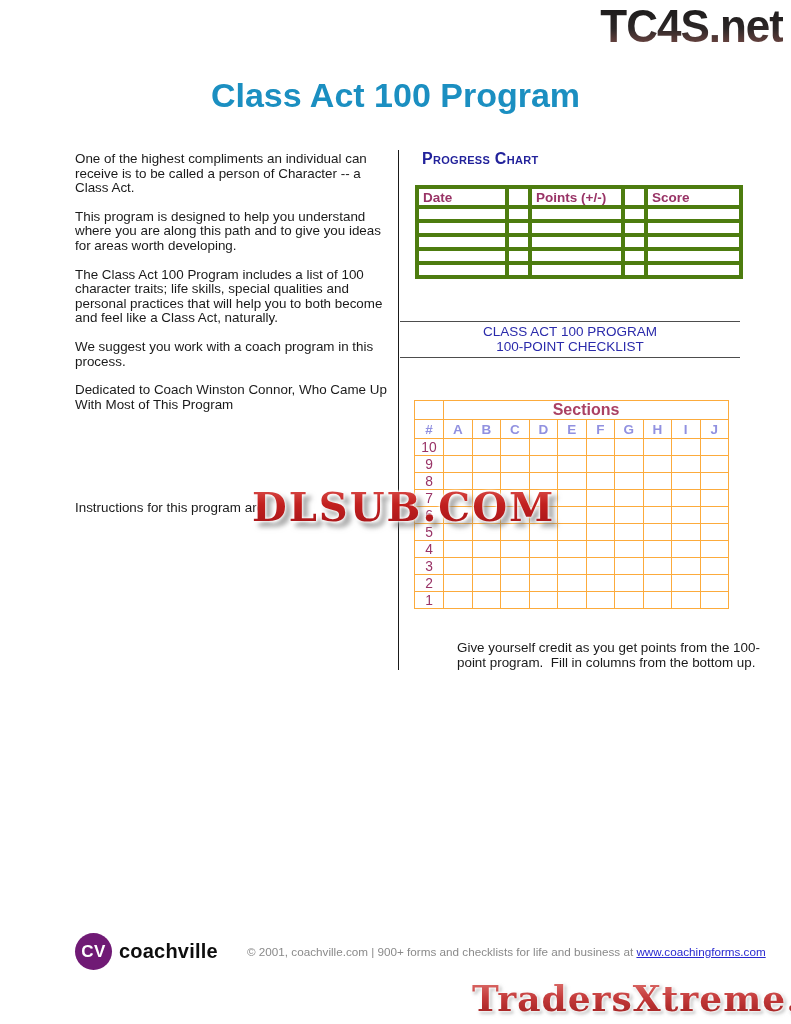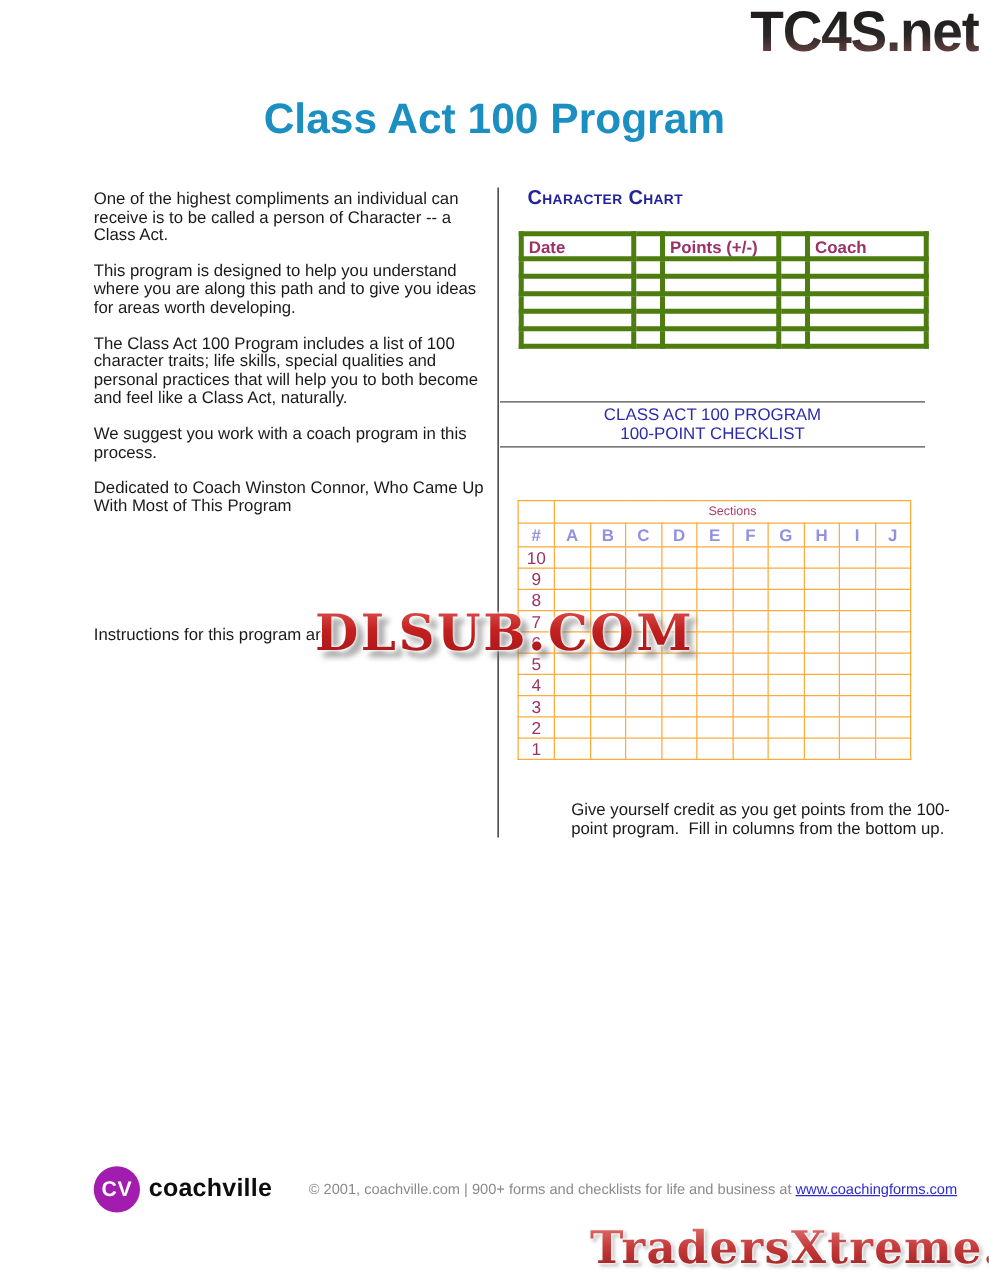--- a/index.html
+++ b/index.html
@@ -85,21 +85,21 @@
   table.sections-table {
     position: absolute; left: 414px; top: 400px;
     width: 315px; border-collapse: collapse; table-layout: fixed;
   }
   table.sections-table td {
     border: 1px solid #fcab3c; height: 17px;
     text-align: center; vertical-align: middle; padding: 0;
   }
   table.sections-table col.hash { width: 29px; }
   tr.sec-head td { height: 18px; }
-  td.sections-label { color: #aa4164; font-size: 10px; }
+  td.sections-label { color: #aa4164; font-size: 16px; font-weight: bold; }
   tr.letters td { height: 19px; color: #9191e0; font-weight: bold; font-size: 13.5px; }
   td.rownum { color: #993366; font-size: 13.8px; }
 
   .credit {
     position: absolute; left: 415px; top: 640px; width: 322px;
     font-size: 13.4px; line-height: 15px; color: #1a1a1a;
     white-space: pre-wrap;
     margin-left: 42px;
   }
 
@@ -115,21 +115,21 @@
     z-index: 20;
   }
 
   
   .footer-logo {
     position: absolute; left: 75px; top: 933px;
     display: flex; align-items: center;
   }
   .cv-circle {
     width: 37px; height: 37px; border-radius: 50%;
-    background: #a21caf; color: #fff;
+    background: #701a75; color: #fff;
     display: flex; align-items: center; justify-content: center;
     font-weight: bold; font-size: 17px; letter-spacing: 0.5px;
   }
   .cv-name {
     margin-left: 7px; font-weight: bold; font-size: 20px; color: #0d0d0d;
     letter-spacing: 0.2px;
   }
   .copyright {
     position: absolute; left: 247px; top: 945px;
     font-size: 11.7px; color: #8a8a8a;
@@ -162,30 +162,30 @@
     <p>This program is designed to help you understand where you are along this path and to give you ideas for areas worth developing.</p>
     <p>The Class Act 100 Program includes a list of 100 character traits; life skills, special qualities and personal practices that will help you to both become and feel like a Class Act, naturally.</p>
     <p>We suggest you work with a coach program in this process.</p>
     <p class="dedicated">Dedicated to Coach Winston Connor, Who Came Up With Most of This Program</p>
   </div>
 
   <p class="instructions">Instructions for this program are</p>
 
   <div class="divider"></div>
 
-  <div class="ph">Character Chart</div>
+  <div class="ph">Progress Chart</div>
 
   <table class="progress-table">
     <tbody>
         <tr class="hdr">
       <th class="pc-c1">Date</th>
       <th class="pc-sp1"></th>
       <th class="pc-c2">Points (+/-)</th>
       <th class="pc-sp2"></th>
-      <th class="pc-c3">Coach</th>
+      <th class="pc-c3">Score</th>
     </tr>
     <tr>
           <td></td>
           <td></td>
           <td></td>
           <td></td>
           <td></td>
         </tr>
     <tr>
           <td></td>

